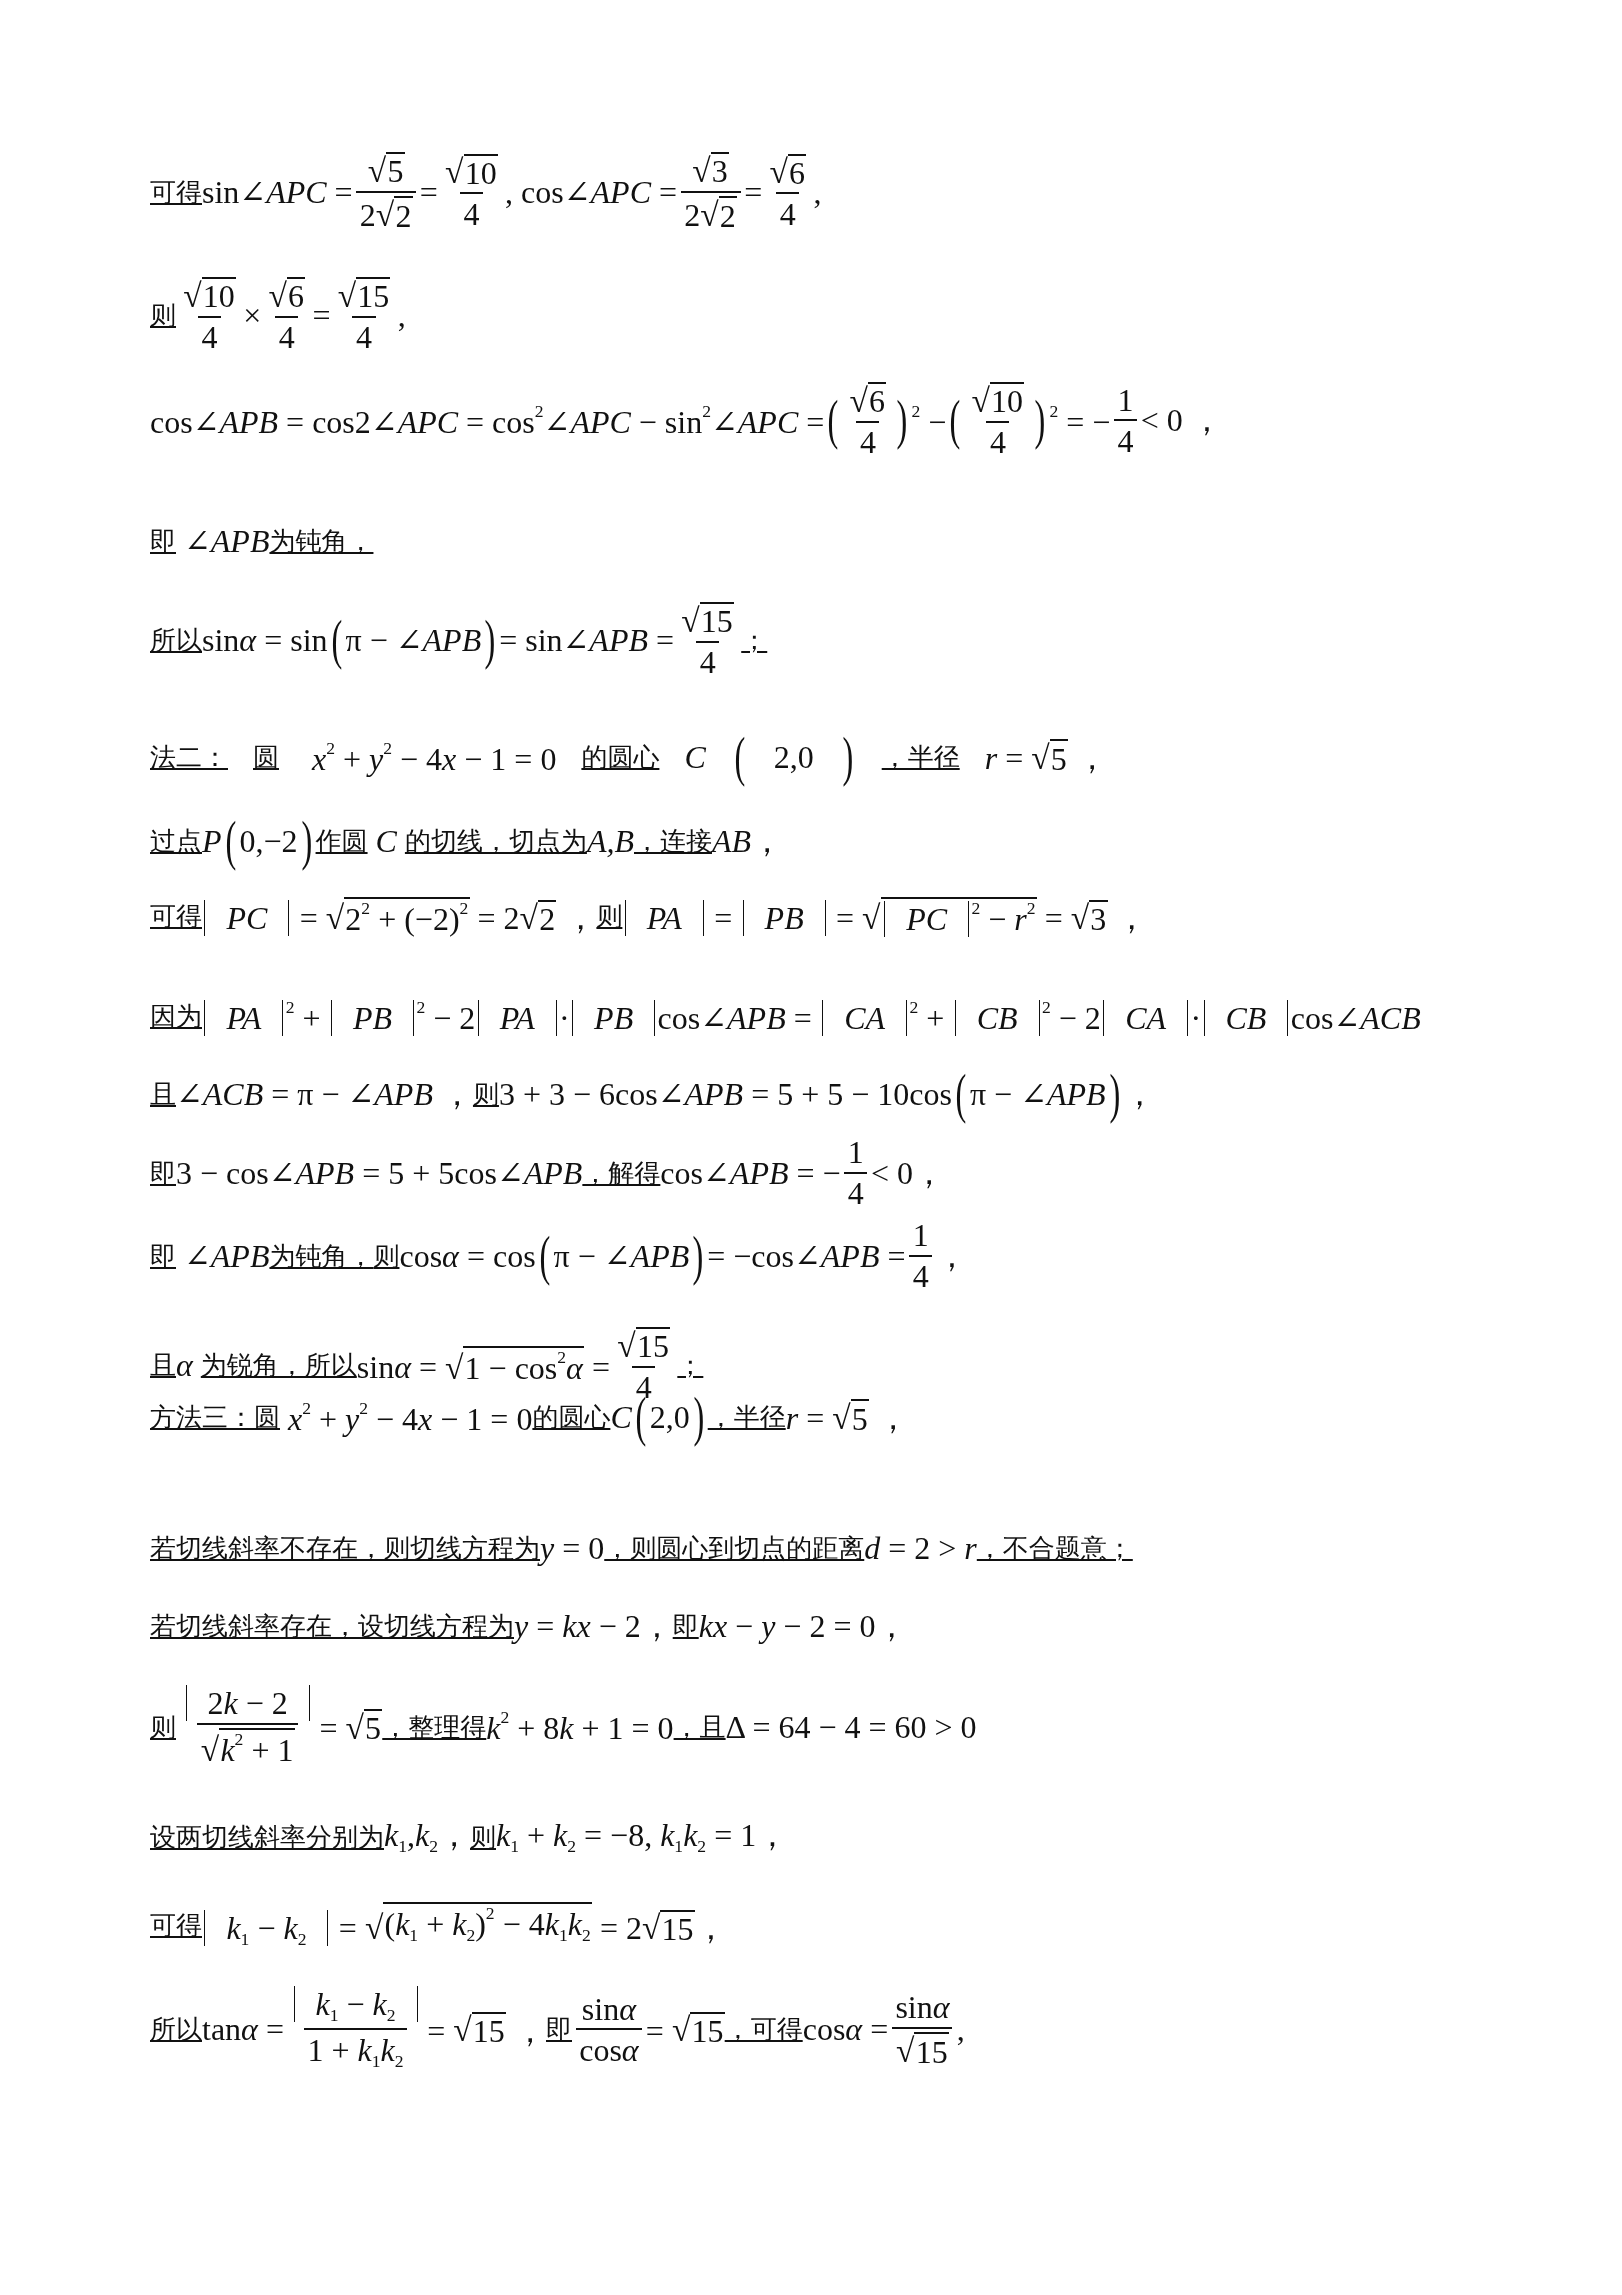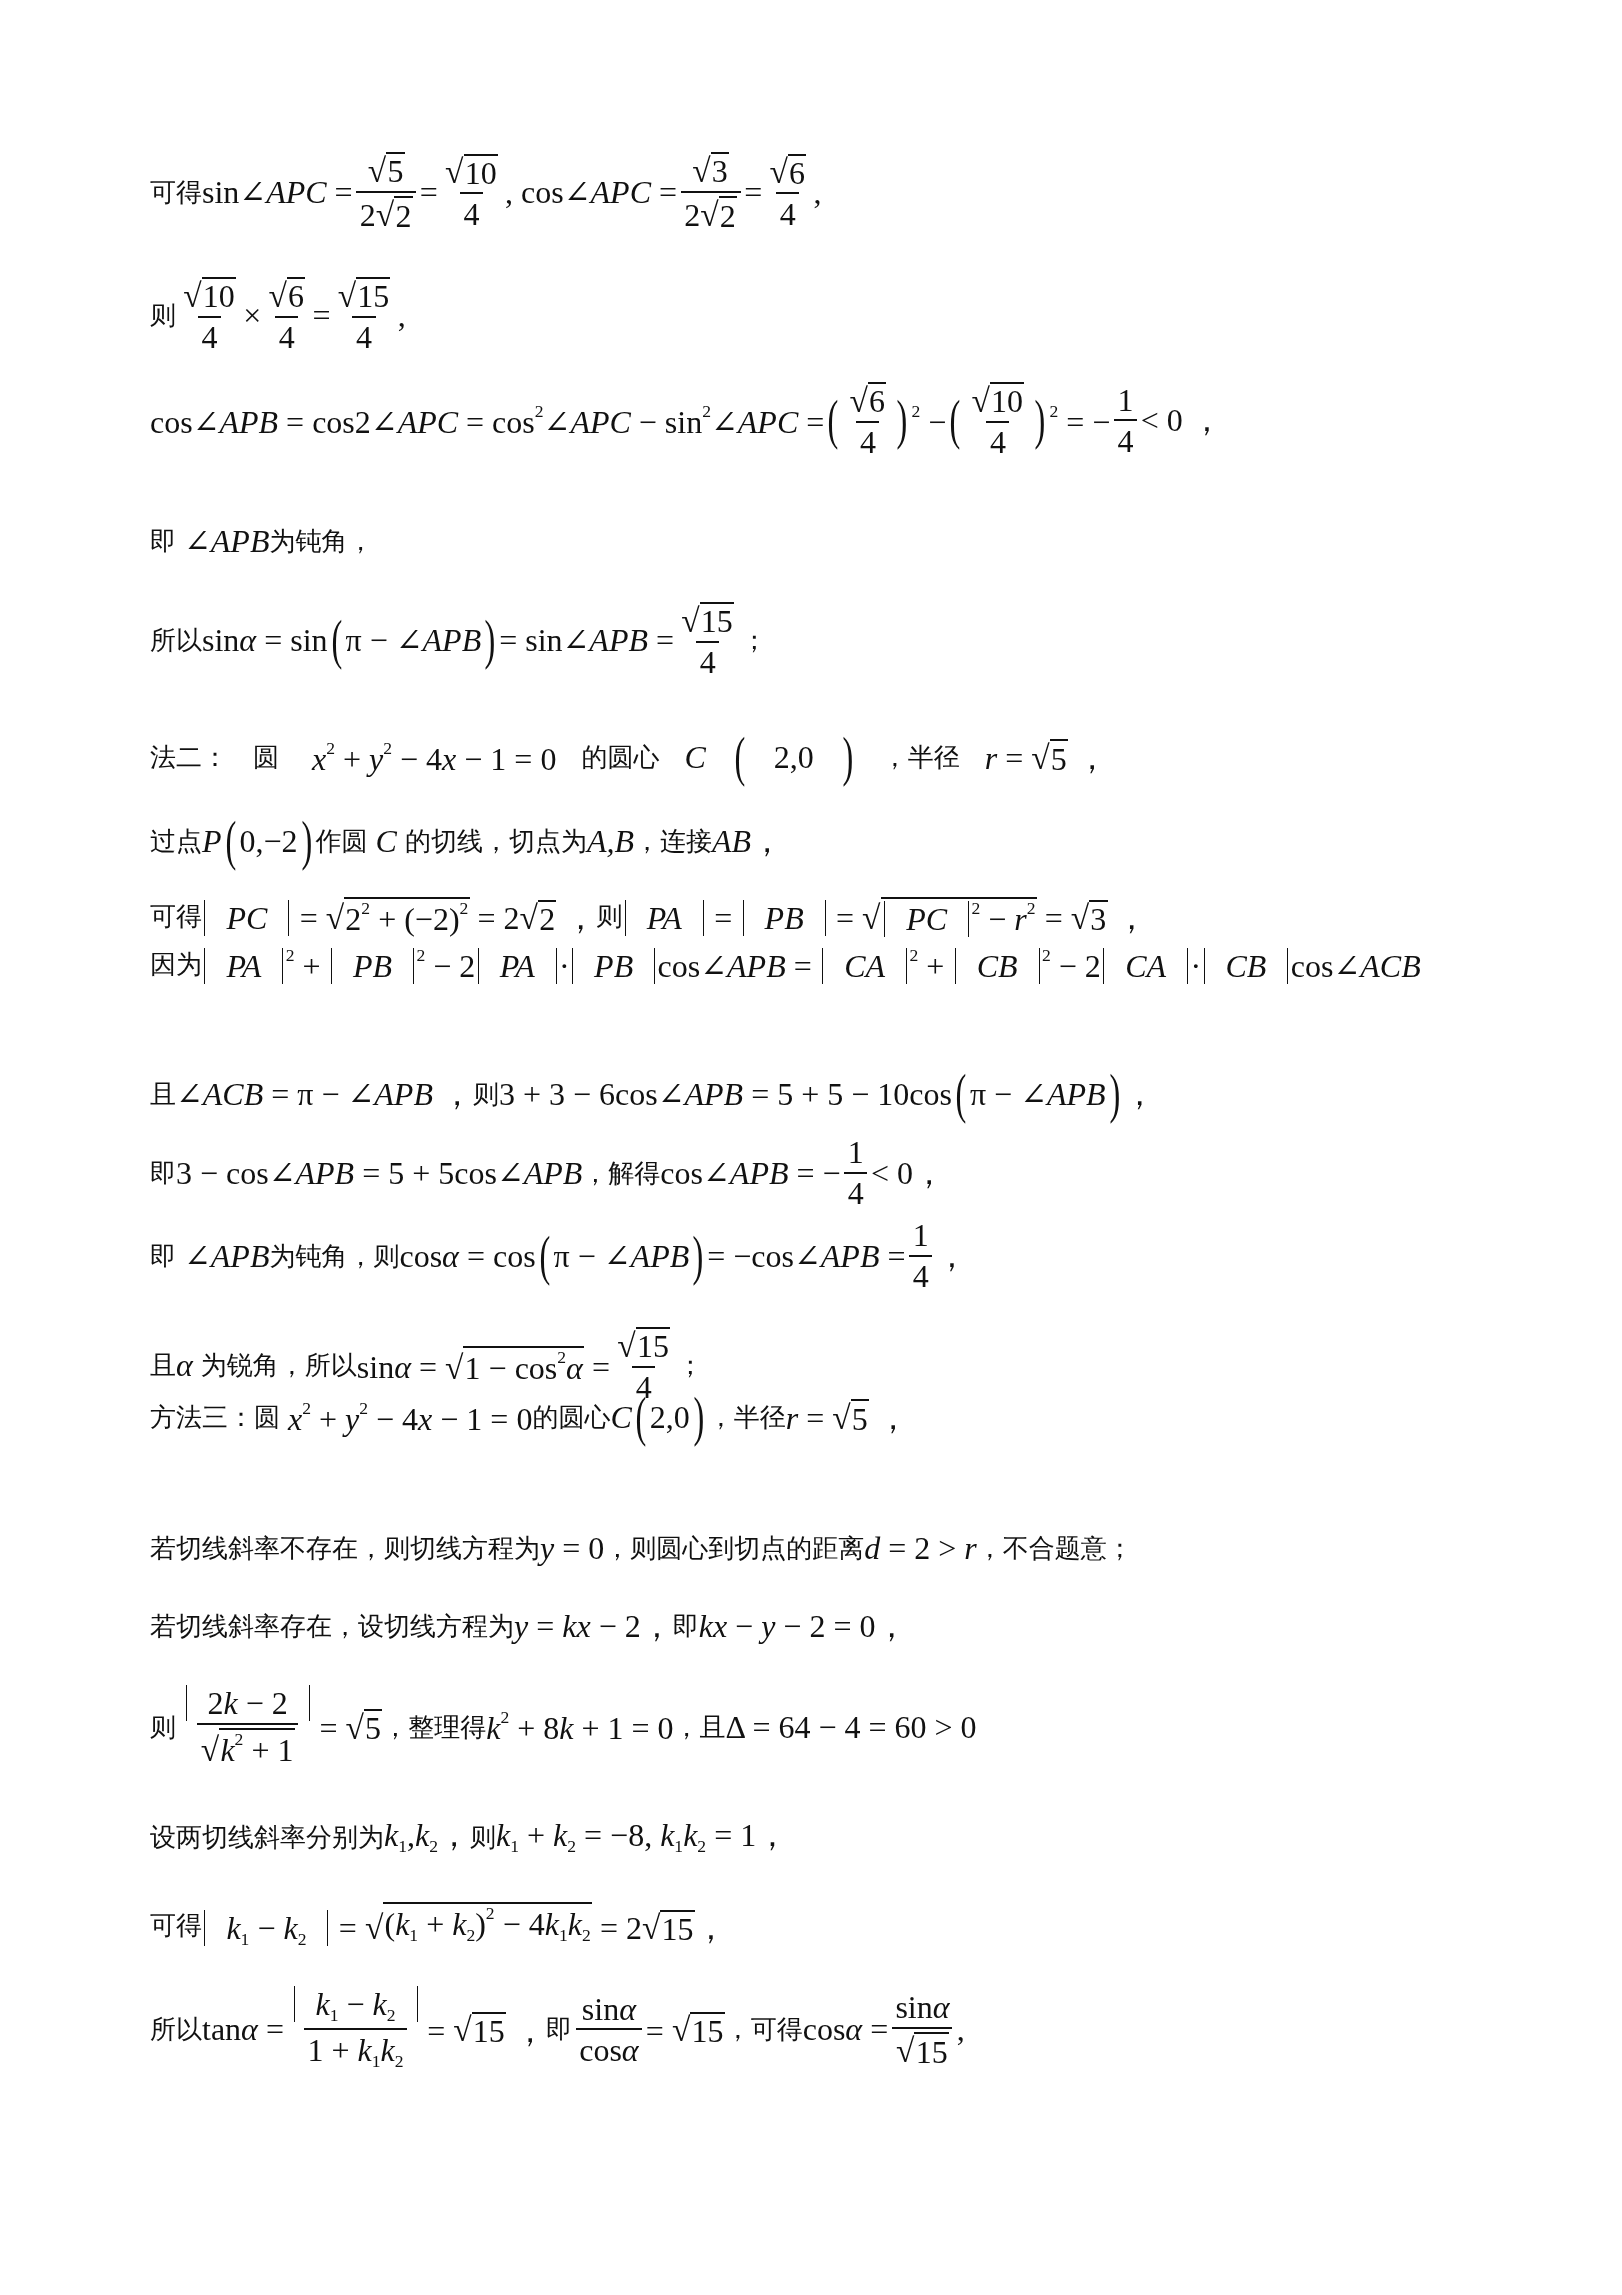--- a/index.html
+++ b/index.html
@@ -1,20 +1,20 @@
 <!DOCTYPE html>
 <html style="font-size:9.5px"><head>
 <meta charset="utf-8">
 <style>
   html, body { margin:0; padding:0; background:#ffffff; }
   body { width:1623px; height:2295px; position:relative; overflow:hidden;
          font-family:"Liberation Serif","DejaVu Serif",serif; color:#111; }
   .line { position:absolute; left:150px; white-space:nowrap; font-size:30px;
           display:flex; align-items:center; line-height:1; }
-  .zh { font-family:"DejaVu Sans","Liberation Sans",sans-serif; font-size:26px; }
+  .zh { font-family:"DejaVu Sans","Liberation Sans",sans-serif; font-size:26px;text-decoration:underline; }
   .m  { font-family:"Liberation Serif","DejaVu Serif",serif; font-size:32px; }
   .i  { font-style:italic; }
   .frac { display:inline-flex; flex-direction:column; align-items:center;
           vertical-align:middle; margin:0 3.6px; }
   .frac .num { padding:0 3.6px 3.6px 3.6px; }
   .frac .den { padding:3.6px 3.6px 0 3.6px; border-top:2.4px solid #111; }
   .sqrt { display:inline-flex; align-items:flex-end; }
   .sqrt .rad { font-size:1.05em; }
   .sqrt .under { border-top:2.4px solid #111; padding:1.2px 1.2px 0 1.2px; }
   sup { font-size:0.55em; vertical-align:0.9em; }
@@ -191,21 +191,21 @@
   <span class="zh">则</span>
   <span class="m"><span class="abs i">PA</span> = <span class="abs i">PB</span> = <span class="sqrt">
         <span class="rad">√</span>
         <span class="under"><span class="abs i">PC</span><sup>2</sup> − <span class="i">r</span><sup>2</sup></span>
       </span> = <span class="sqrt">
         <span class="rad">√</span>
         <span class="under">3</span>
       </span> ，</span>
 </div>
 
-<div class="line" style="top:947px;">
+<div class="line" style="top:999px;">
   <span class="zh">因为</span>
   <span class="m"><span class="abs i">PA</span><sup>2</sup> + <span class="abs i">PB</span><sup>2</sup> − 2<span class="abs i">PA</span>·<span class="abs i">PB</span>cos<span class="i">∠APB</span> = <span class="abs i">CA</span><sup>2</sup> + <span class="abs i">CB</span><sup>2</sup> − 2<span class="abs i">CA</span>·<span class="abs i">CB</span>cos<span class="i">∠ACB</span></span>
 </div>
 
 <div class="line" style="top:1067px;">
   <span class="zh">且</span>
   <span class="m"><span class="i">∠ACB</span> = π − <span class="i">∠APB</span> ，</span>
   <span class="zh">则</span>
   <span class="m">3 + 3 − 6cos<span class="i">∠APB</span> = 5 + 5 − 10cos</span>
     <span class="paren m">(</span>

